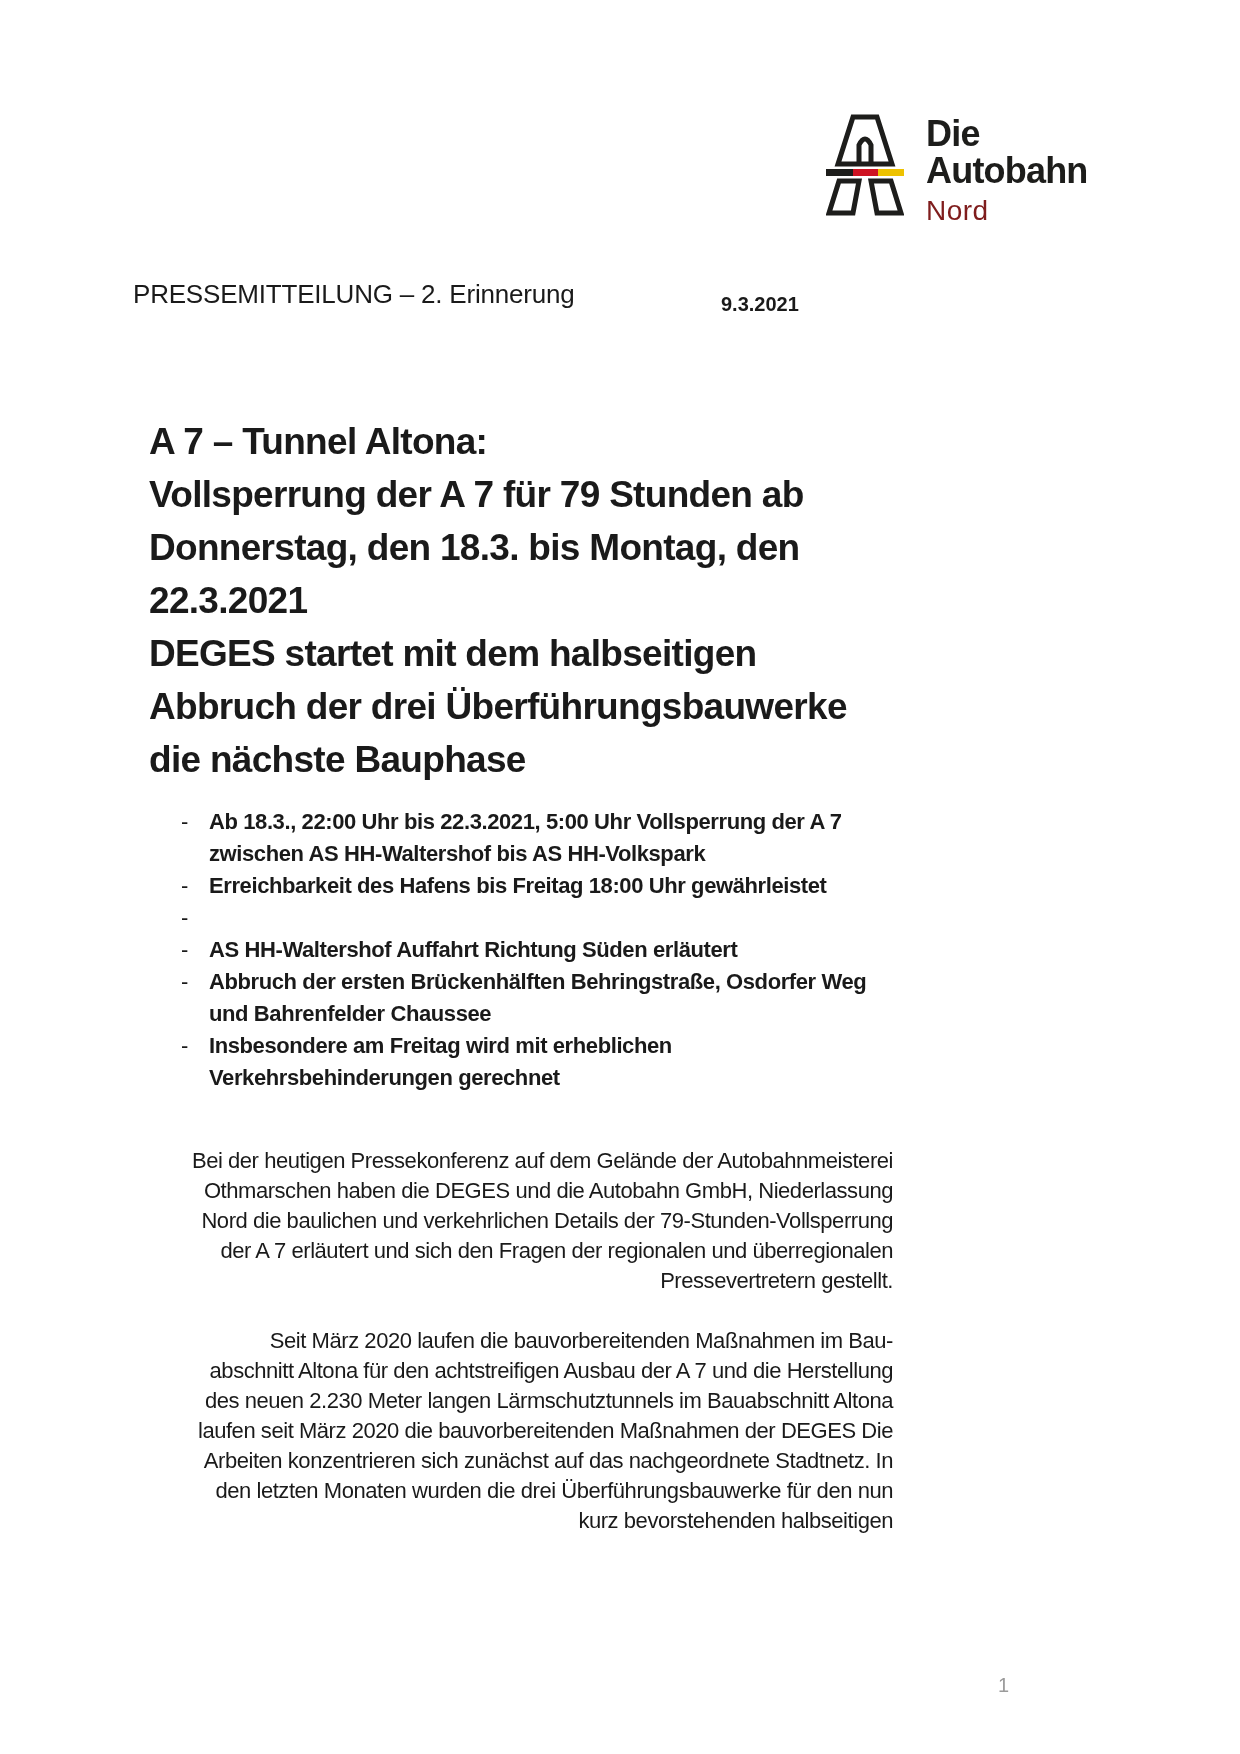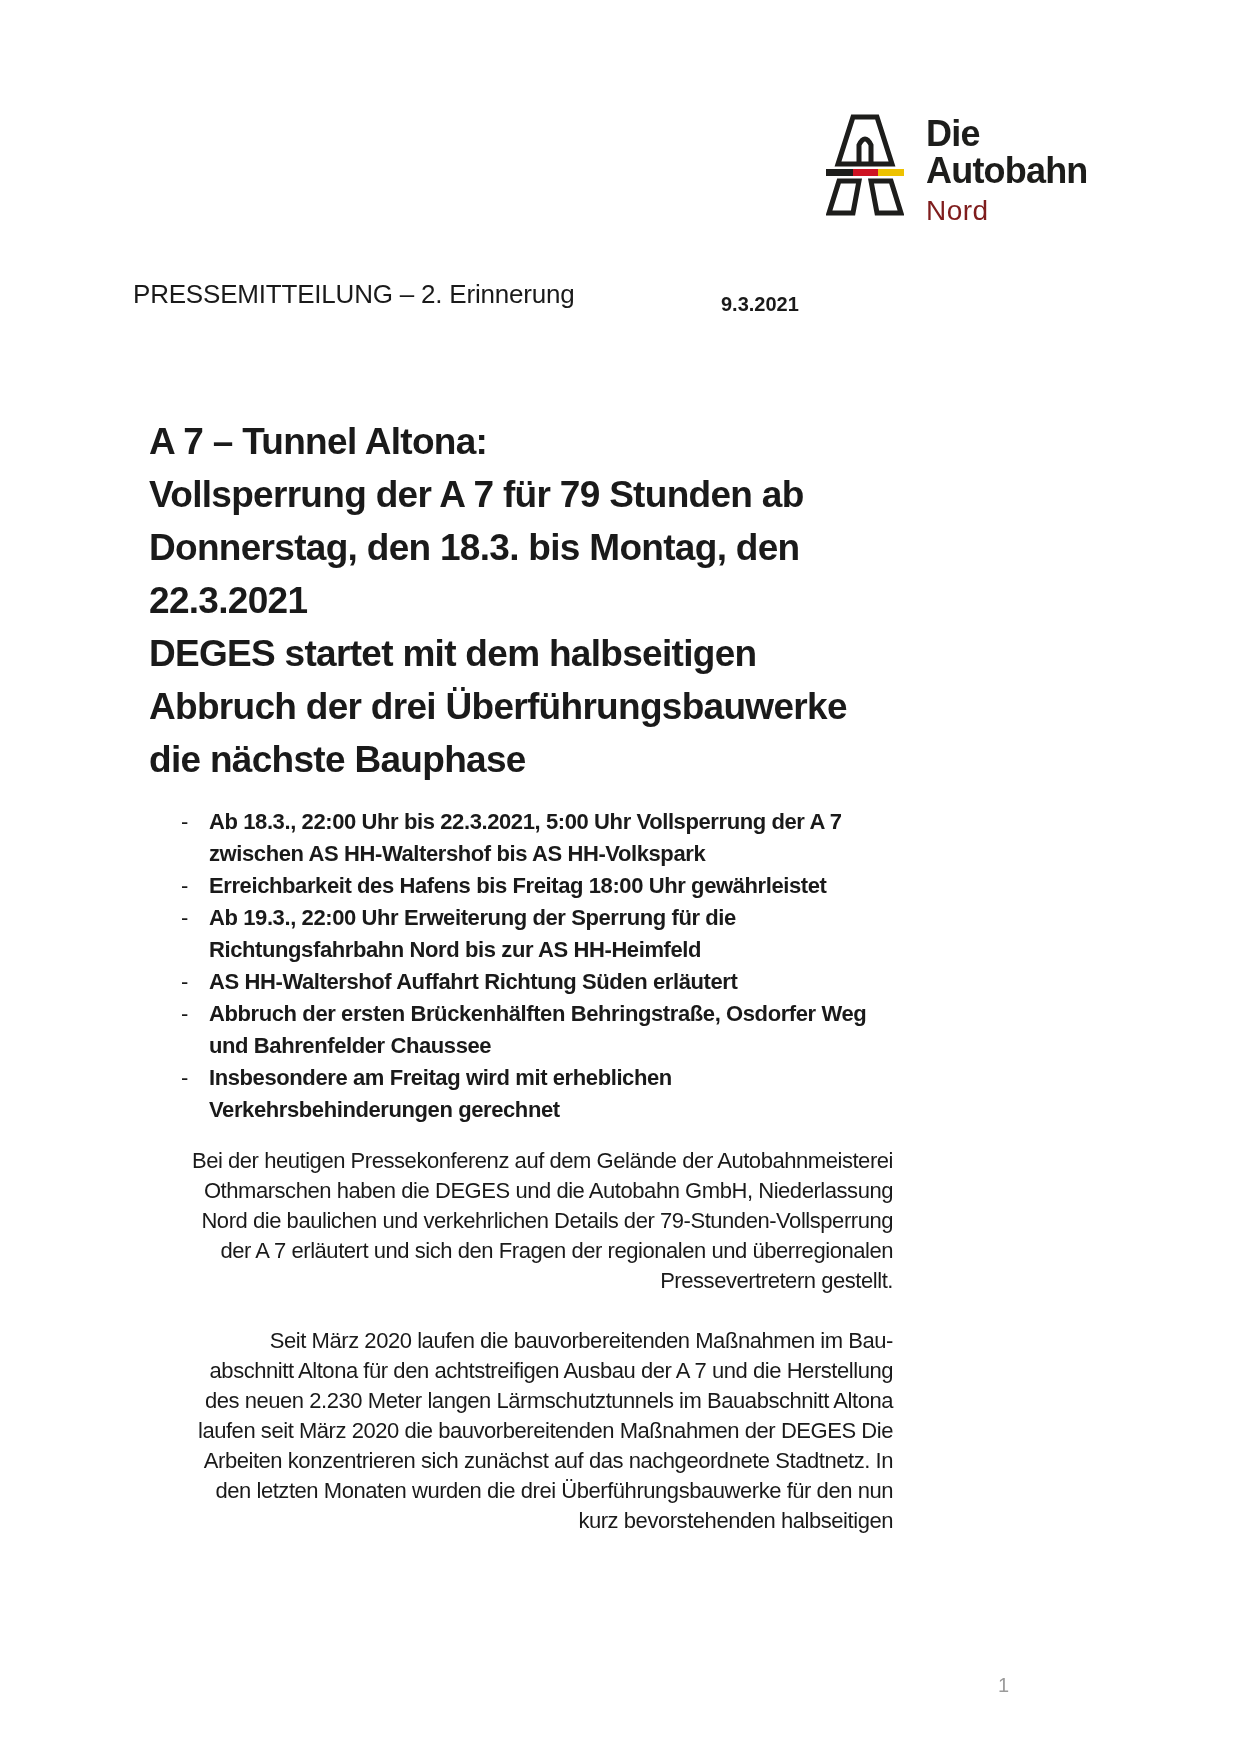--- a/index.html
+++ b/index.html
@@ -89,22 +89,20 @@
       <span class="dash">-</span>
       <span class="btext">Ab 18.3., 22:00 Uhr bis 22.3.2021, 5:00 Uhr Vollsperrung der A 7
 zwischen AS HH-Waltershof bis AS HH-Volkspark</span>
     </li>
     <li>
       <span class="dash">-</span>
       <span class="btext">Erreichbarkeit des Hafens bis Freitag 18:00 Uhr gewährleistet</span>
     </li>
     <li>
       <span class="dash">-</span>
-      <span class="btext">Ab 19.3., 22:00 Uhr Erweiterung der Sperrung für die
-Richtungsfahrbahn Nord bis zur AS HH-Heimfeld</span>
     </li>
     <li>
       <span class="dash">-</span>
       <span class="btext">AS HH-Waltershof Auffahrt Richtung Süden erläutert</span>
     </li>
     <li>
       <span class="dash">-</span>
       <span class="btext">Abbruch der ersten Brückenhälften Behringstraße, Osdorfer Weg
 und Bahrenfelder Chaussee</span>
     </li>

